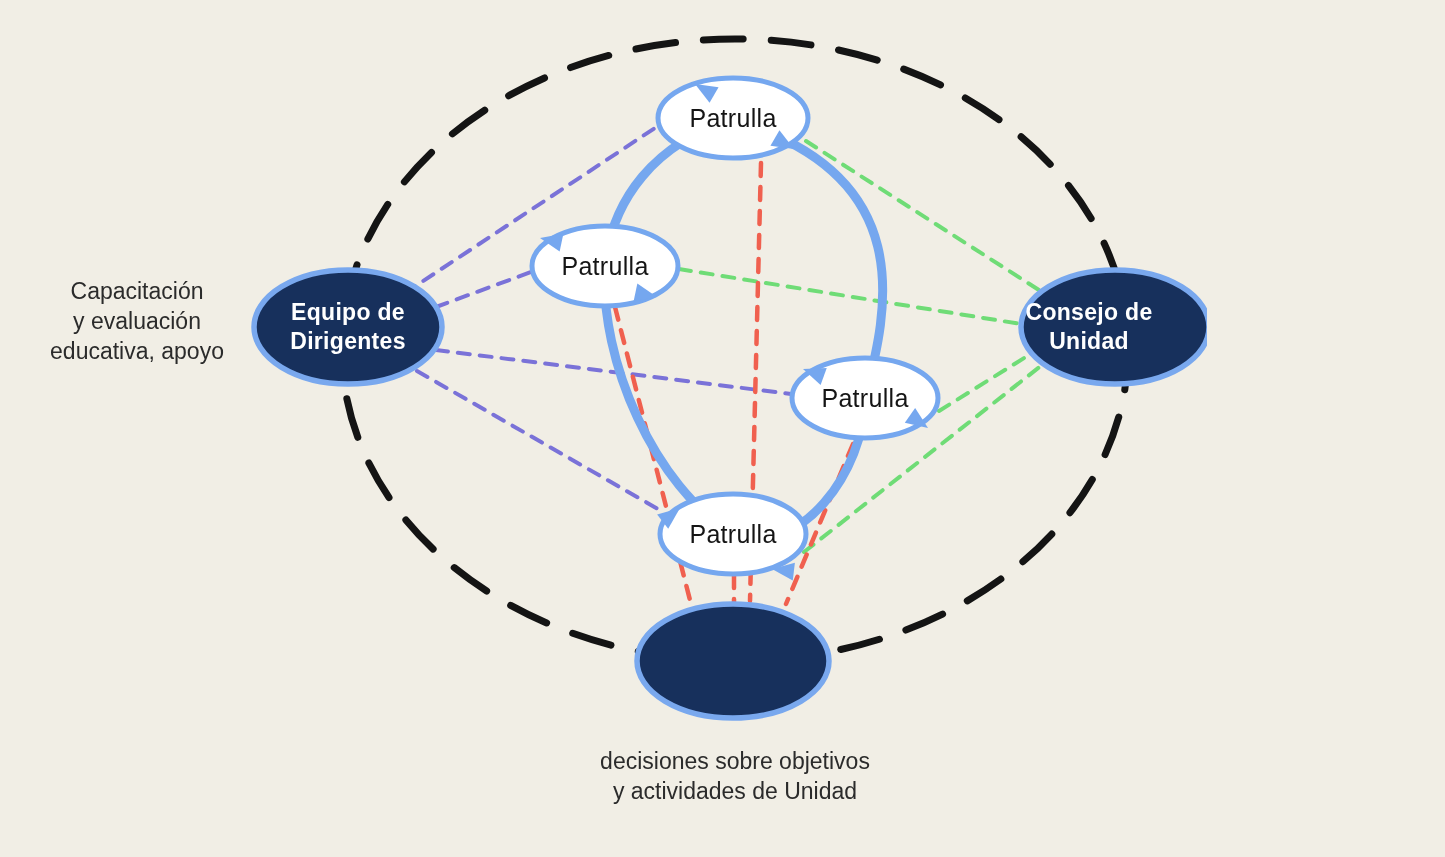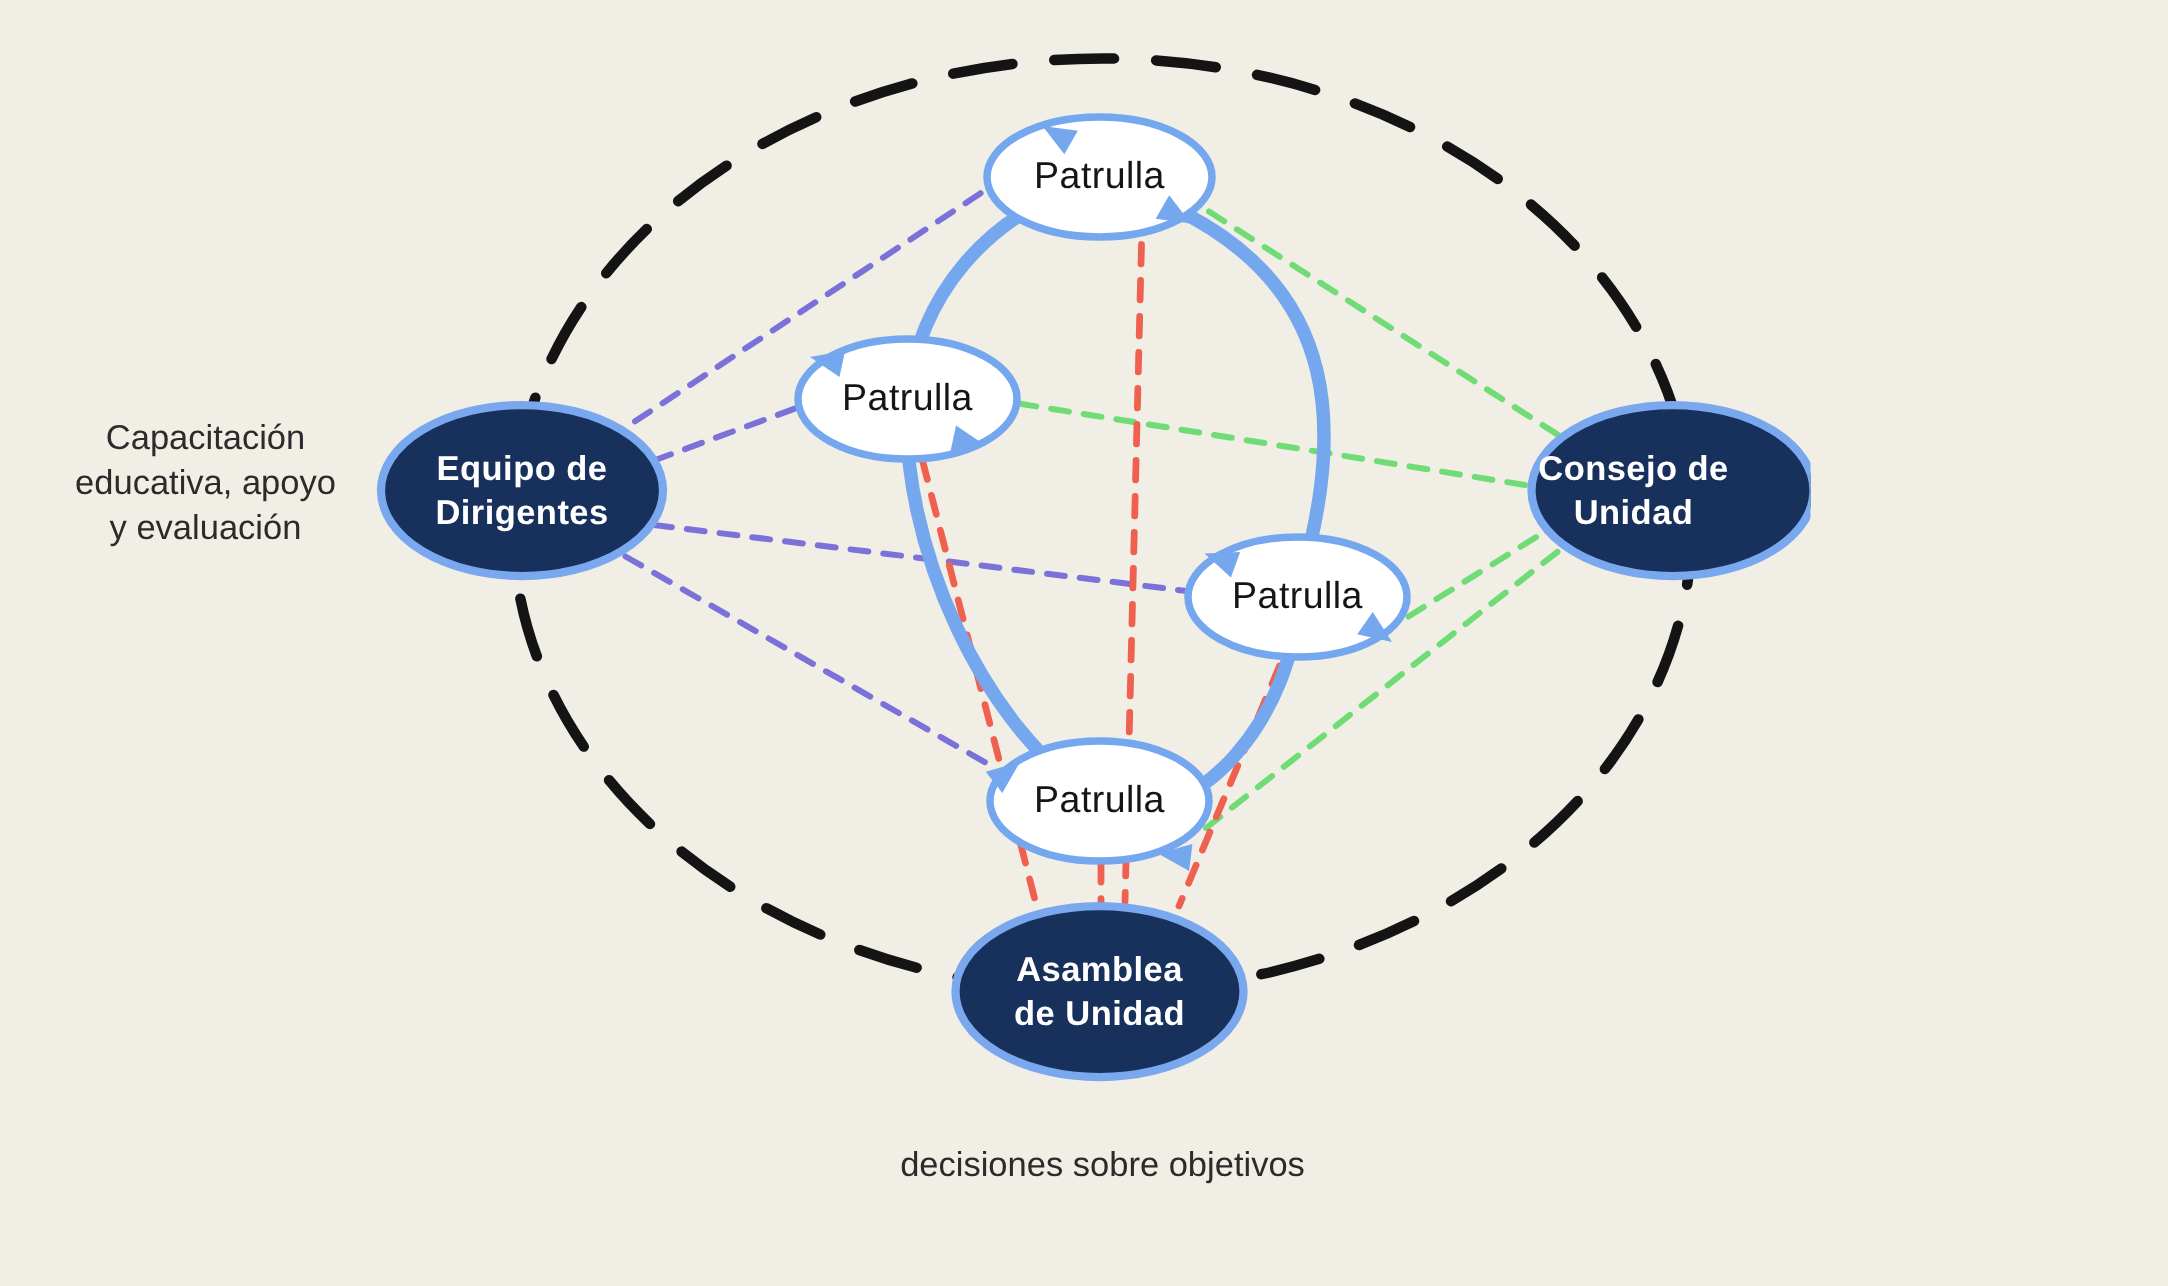--- a/index.html
+++ b/index.html
@@ -81,27 +81,24 @@
   <div class="lbl patrol-label" style="left:733px; top:534px;">Patrulla</div>
 
   <div class="lbl navy-label" style="left:348px; top:327px;">
     <div>Equipo de</div>
     <div>Dirigentes</div>
   </div>
   <div class="lbl navy-label" style="left:1089px; top:327px;">
     <div>Consejo de</div>
     <div>Unidad</div>
   </div>
-  <div class="lbl navy-label" style="left:733px; top:661px;">
-    <div>Asamblea</div>
-    <div>de Unidad</div>
-  </div>
 
   <div class="lbl annotation" style="left:137px; top:321px;">
     <div>Capacitación</div>
+    <div>y evaluación</div>
     <div>educativa, apoyo</div>
-    <div>y evaluación</div>
   </div>
   <div class="lbl annotation" style="left:735px; top:776px;">
     <div>decisiones sobre objetivos</div>
+    <div>y actividades de Unidad</div>
   </div>
 
 </div>
 
 </body></html>

